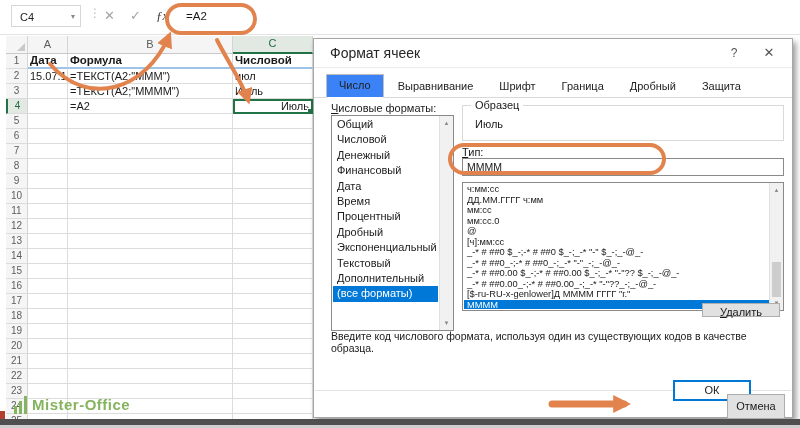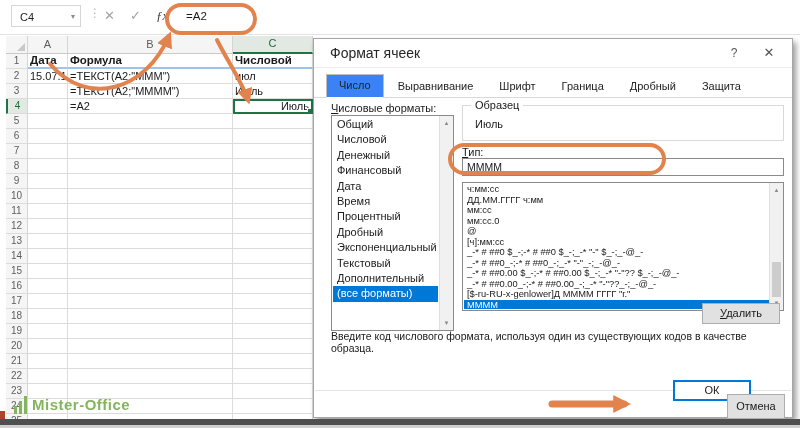--- a/index.html
+++ b/index.html
@@ -74,21 +74,21 @@
 
   .type-label{left:148px;top:48px;}
   .type-input{position:absolute;left:148px;top:60px;width:322px;height:18px;border:1px solid #8a8a8a;box-sizing:border-box;font-size:10.5px;padding:0 4px;color:#1a1a1a;font-family:inherit;background:#fff;}
   .codebox{position:absolute;left:148px;top:84px;width:322px;height:129px;border:1px solid #8a8a8a;box-sizing:border-box;background:#fff;}
   .codelist{position:absolute;inset:1px 14px 1px 1px;overflow:hidden;}
   .code{font-size:9.3px;line-height:10.55px;padding-left:3px;color:#1a1a1a;white-space:nowrap;overflow:hidden;}
   .code.sel{background:#0078d7;color:#fff;}
 
   .btn{position:absolute;font-size:11px;color:#1a1a1a;background:#e1e1e1;border:1px solid #adadad;box-sizing:border-box;text-align:center;font-family:inherit;padding:0;}
   .btn span{display:block;line-height:17px;}
-  .btn-del{right:12px;top:205px;width:78px;height:21px;}
+  .btn-del{right:12px;top:205px;width:78px;height:14px;}
   .hint{position:absolute;left:17px;top:232px;width:455px;font-size:10.5px;color:#1a1a1a;}
   .sep{position:absolute;left:1px;right:1px;top:292px;height:1px;background:#e3e3e3;}
   .btn-ok{left:323px;top:282px;width:78px;height:21px;background:#fff;border:1px solid #0078d7;box-shadow:inset 0 0 0 1px #0078d7;margin-left:36px;}
   .btn-ok span{line-height:19px;}
   .btn-cancel{left:413px;top:296px;width:58px;height:25px;}
   .btn-cancel span{line-height:19px;}
 
   
   .ann{position:absolute;left:0;top:0;z-index:60;pointer-events:none;}
 </style>

